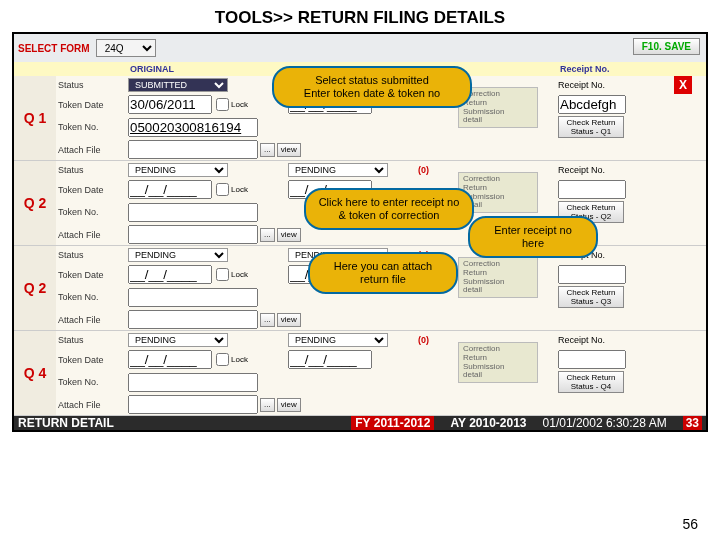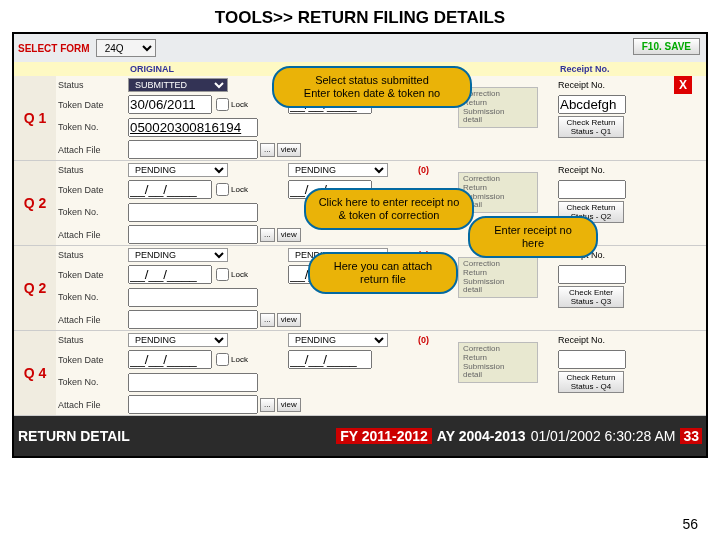--- a/index.html
+++ b/index.html
@@ -31,23 +31,23 @@
   .qbody input.date { width: 84px; }
   .lockbox { display: flex; align-items: center; gap: 2px; font-size: 8px; margin-left: 4px; }
   .btns { display: flex; gap: 2px; }
   .btns button { font-size: 8px; border: 1px solid #888; background: linear-gradient(#fff,#ddd); padding: 0 3px; height: 14px; }
   .count { color: #c00; font-weight: bold; }
   .crs-box { background: #e8e8d0; border: 1px solid #bbb; font-size: 8px; line-height: 1.1; padding: 2px 4px; color: #666; text-align: left; width: 80px; }
   .crs-btn { font-size: 8px; border: 1px solid #888; background: linear-gradient(#fff,#ddd); padding: 1px 3px; width: 96px; }
   .receipt input { width: 68px; }
   .rlabel { font-size: 9px; }
 
-  .footer { background: #2b2b2b; color: #fff; display: flex; align-items: center; font-size: 14px; padding: 12px 4px; }
+  .footer { background: #2b2b2b; color: #fff; display: flex; align-items: center; font-size: 12px; padding: 0 4px; }
   .footer .left { font-weight: bold; }
-  .footer .right { margin-left: auto; display: flex; gap: 5px; align-items: flex-start; }
+  .footer .right { margin-left: auto; display: flex; gap: 16px; align-items: flex-start; }
   .footer .fy { background: #c00; color: #fff; padding: 0 4px; font-weight: bold; }
   .footer .ay { color: #fff; font-weight: bold; }
   .footer .badge { background: #c00; color: #fff; padding: 0 3px; font-weight: bold; }
 
   .page-num { position: absolute; right: 22px; bottom: 8px; font-size: 14px; }
 
   
   .callout { position: absolute; background: #eab308; border: 2px solid #0369a1; border-radius: 18px; padding: 6px 12px; font-size: 11px; text-align: center; line-height: 1.2; z-index: 20; }
   .callout.big { width: 200px; }
   .c1 { top: 66px; left: 272px; }
@@ -230,21 +230,21 @@
           <input style="">
         </div>
 
       <div class="rowlabel">Token No.</div>
       <div>
           <input class="wide" style="">
         </div>
       <div></div>
         <div></div>
       <div>
-          <button class="crs-btn">Check Enter Status - Q3</button>
+          <button class="crs-btn">Check Return Status - Q3</button>
         </div>
 
       <div class="rowlabel">Attach File</div>
       <div class="btns">
           <input class="wide" style="">
           <button>...</button>
           <button>view</button>
         </div>
       <div></div>
         <div></div>
@@ -308,21 +308,21 @@
         <div></div>
         <div></div>
         <div></div>
     </div>
   </div>
 
   <div class="footer">
     <span class="left">RETURN DETAIL</span>
     <span class="right">
       <span class="fy">FY 2011-2012</span>
-      <span class="ay">AY 2004-2013</span>
+      <span class="ay">AY 2010-2013</span>
       <span>01/01/2002 6:30:28 AM</span>
       <span class="badge">33</span>
     </span>
   </div>
 </div>
 
 <div class="callout big c1" style="white-space:pre-line">Select status submitted
 Enter token date &amp; token no</div>
 <div class="callout c2">Click here to enter receipt no &amp; token of correction</div>
 <div class="callout c3">Here you can attach return file</div>

